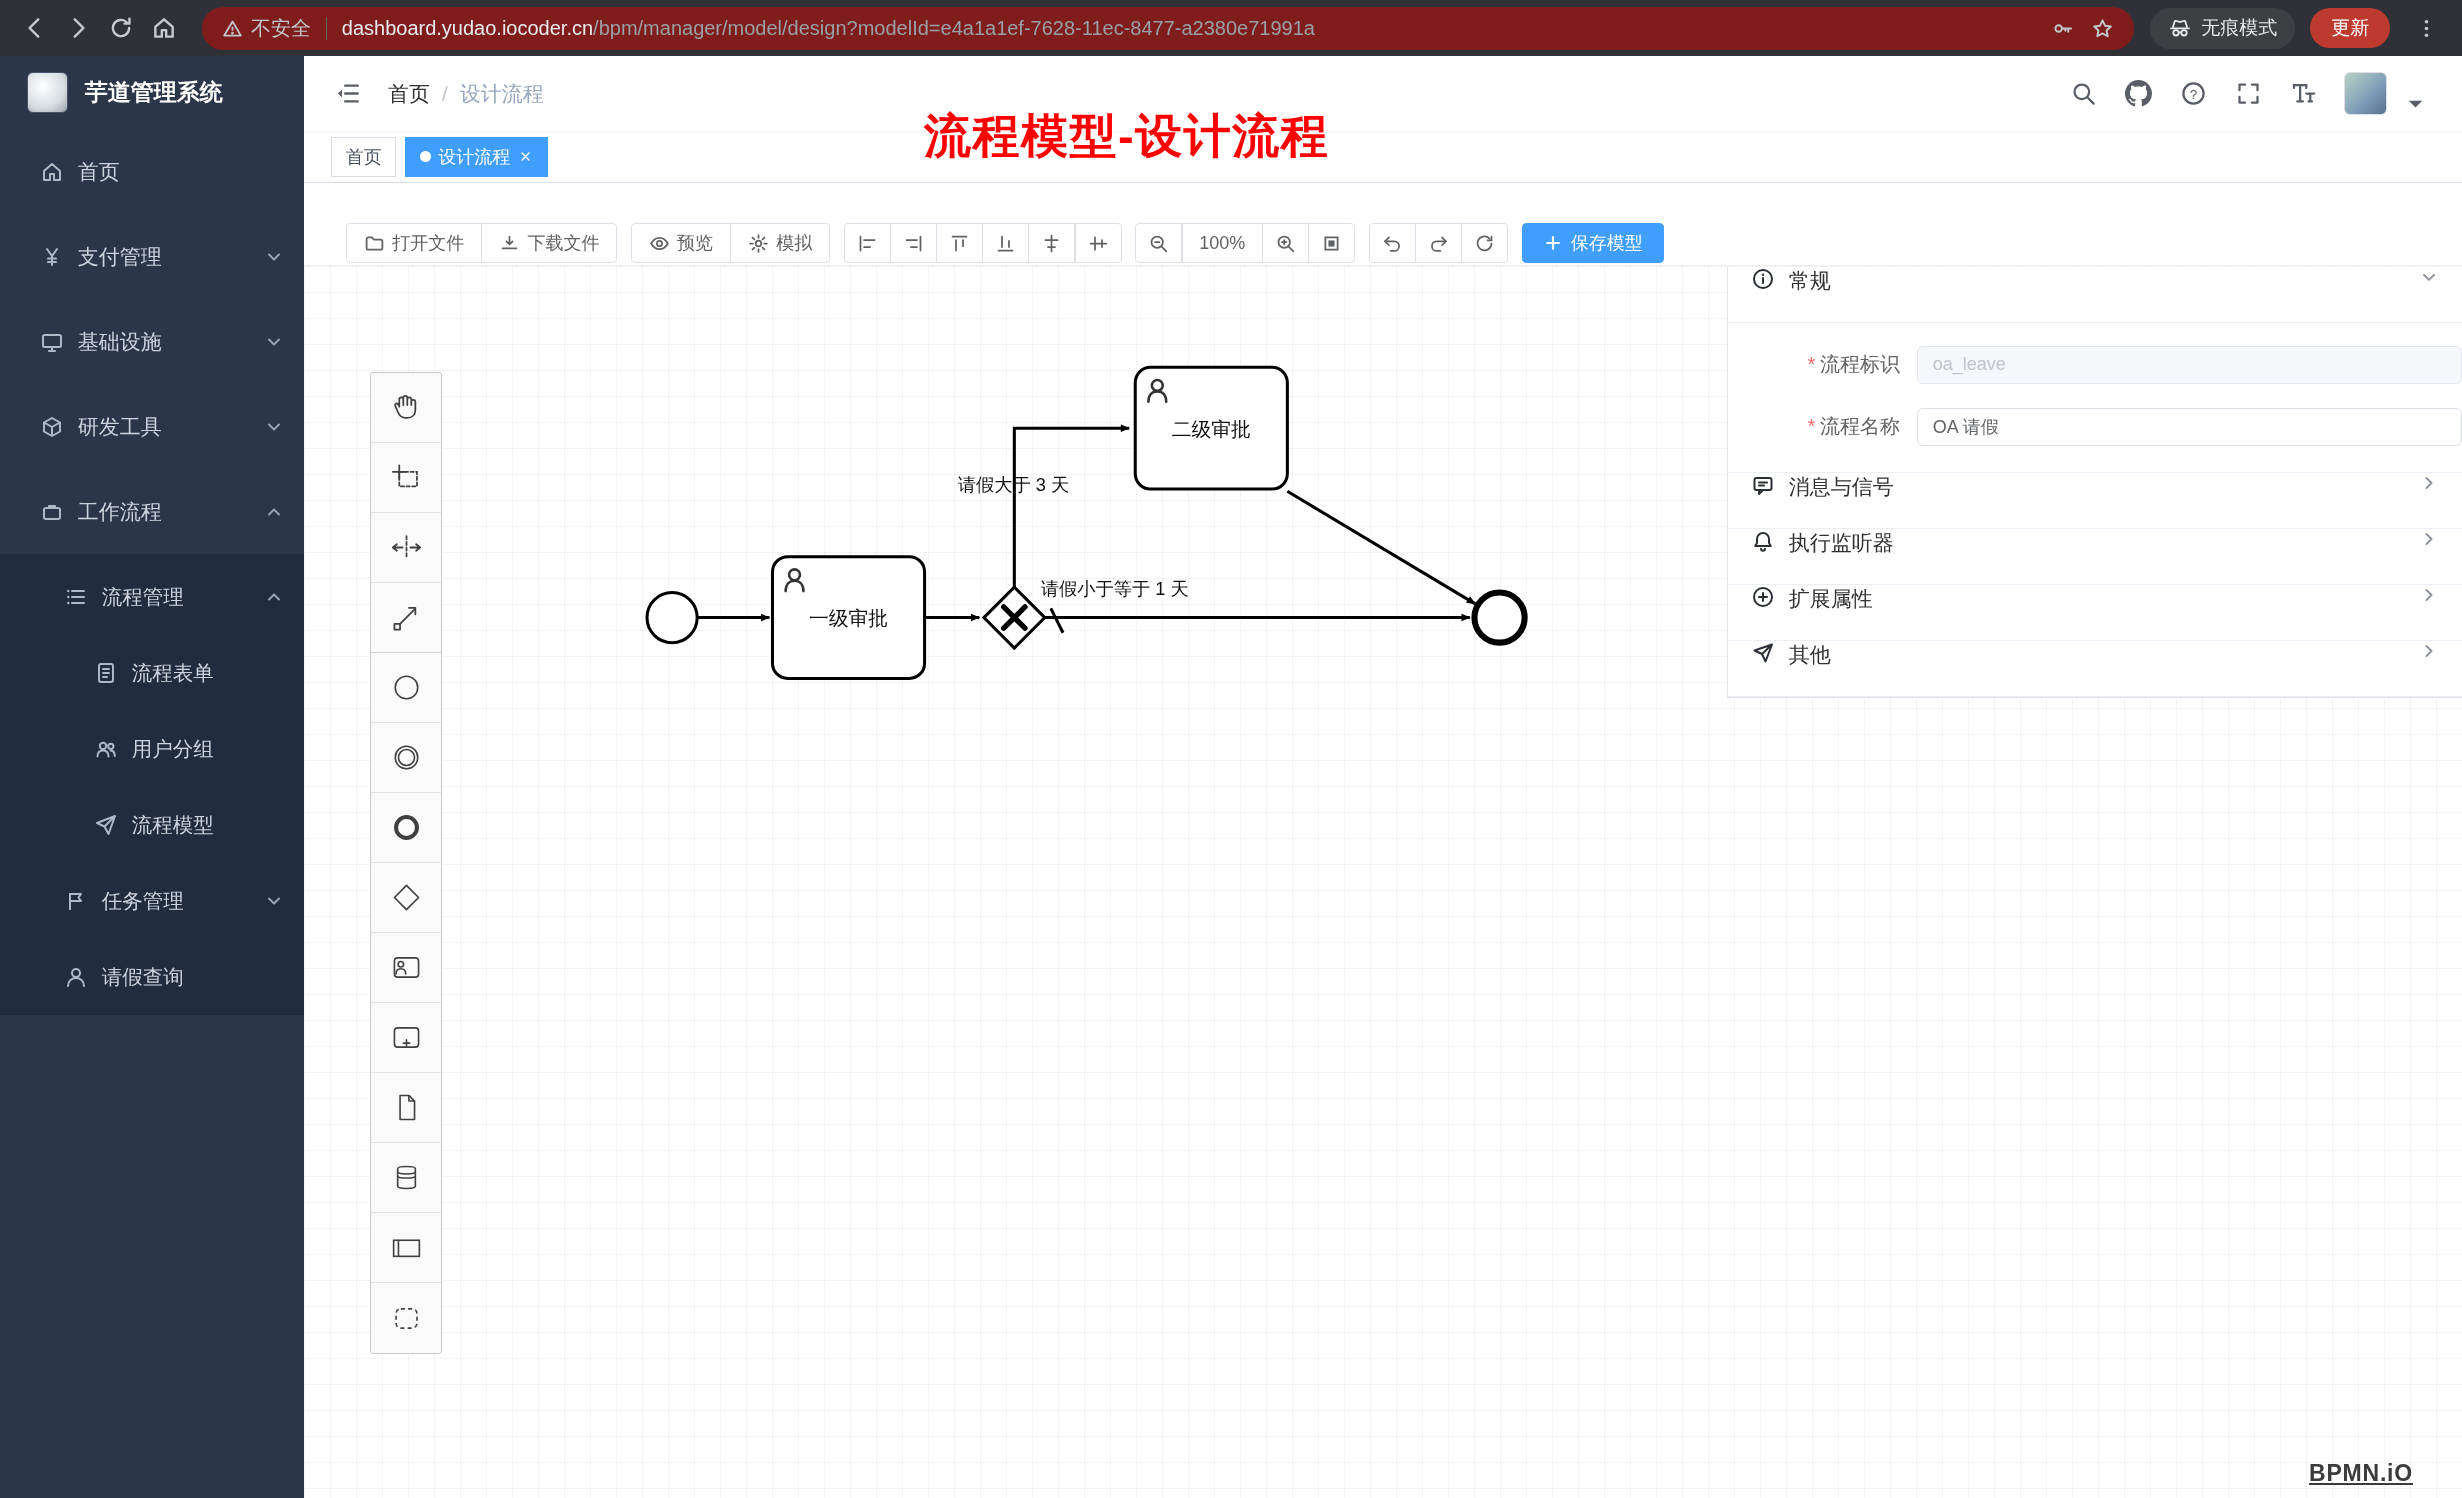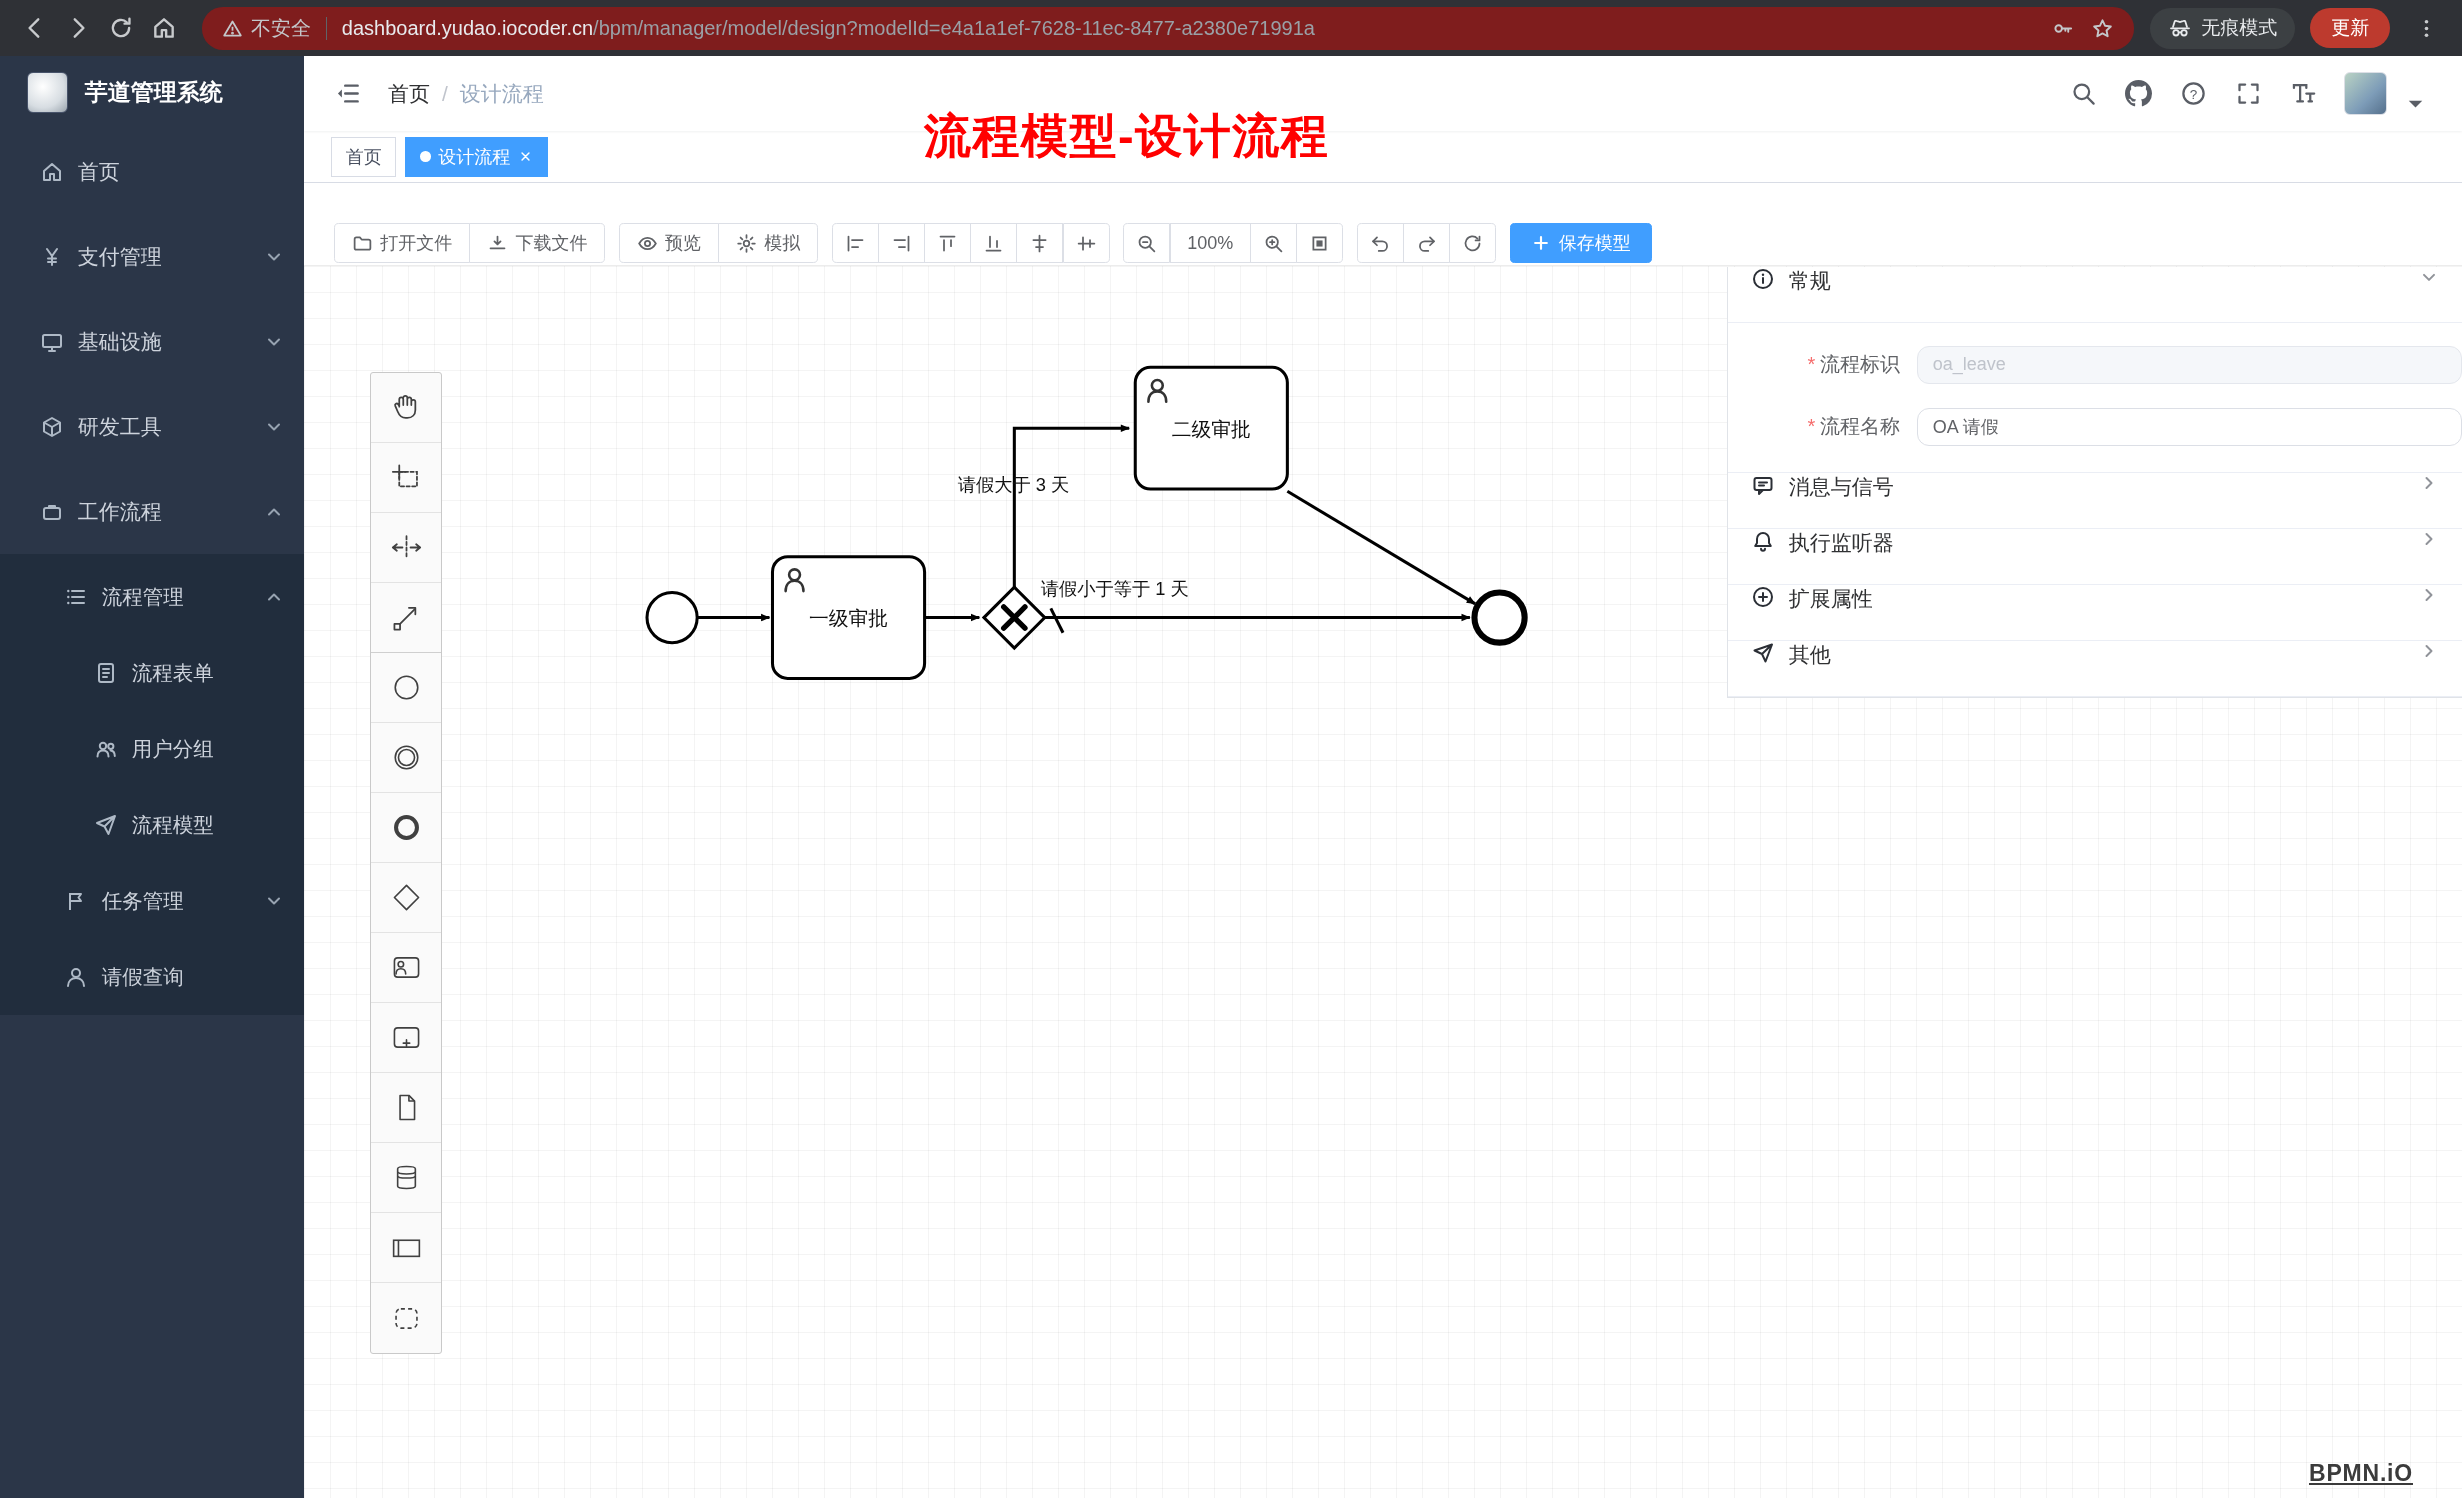--- a/index.html
+++ b/index.html
@@ -70,21 +70,21 @@
   .tags-view { position:absolute; left:304px; top:131px; right:0; height:52px; background:#fff;
     border-bottom:0.8px solid #d8dce5; display:flex; align-items:center; gap:9px; padding-left:27px; z-index:29; }
   .tag { height:40px; display:inline-flex; align-items:center; gap:7.6px; padding:0 13.7px;
     border:0.8px solid #d8dce5; background:#fff; color:#495060; font-size:18px; cursor:pointer; }
   .tag.active { background:#409eff; border-color:#409eff; color:#fff; }
   .tag-dot { width:10.6px; height:10.6px; border-radius:50%; background:#fff; }
   .tag-close { width:15px; height:15px; color:#fff; }
 
   
   .workspace { position:absolute; left:304px; top:183px; right:0; bottom:0; background:#fff; }
-  .designer-toolbar { position:absolute; left:30px; top:40px; display:flex; align-items:center; gap:13.7px; z-index:20; }
+  .designer-toolbar { position:absolute; left:42px; top:40px; display:flex; align-items:center; gap:13.7px; z-index:20; }
   .btn-group { display:flex; }
   .tbtn { height:40px; display:inline-flex; align-items:center; gap:7.6px; padding:0 16.7px;
     background:#fff; border:0.8px solid #dcdfe6; color:#606266; font-size:18px; font-family:inherit;
     margin-left:-0.8px; cursor:pointer; white-space:nowrap; }
   .btn-group .tbtn:first-child { border-radius:4.6px 0 0 4.6px; margin-left:0; }
   .btn-group .tbtn:last-child { border-radius:0 4.6px 4.6px 0;justify-content:center; }
   .btn-group .tbtn:only-child { border-radius:4.6px; }
   .tbtn svg { width:21px; height:21px; }
   .tbtn.iconbtn { padding:0 12px; }
   .save-btn { height:40px; display:inline-flex; align-items:center; gap:7.6px; padding:0 20px;
@@ -114,21 +114,21 @@
     border-left:0.8px solid #e0e3e8; border-bottom:0.8px solid #e0e3e8; z-index:12; }
   .sec-head { height:56px; display:flex; align-items:flex-start; gap:13.7px; padding:0 23px;
     border-bottom:0.8px solid #ebeef5; font-size:21px; color:#303133; cursor:pointer; }
   .sec-head .sic { width:24px; height:24px; color:#2b2f36; }
   .sec-head .schev { margin-left:auto; width:20px; height:20px; color:#909399; }
   .fields { padding:23px 0 26px 0; border-bottom:0.8px solid #ebeef5; }
   .field-row { display:flex; align-items:center; padding-left:59px; margin-bottom:24px; }
   .field-row:last-child { margin-bottom:0;align-items:center; }
   .flabel { flex:0 0 113px; text-align:right; font-size:20px; color:#606266; margin-right:16.7px; white-space:nowrap; }
   .req { color:#f56c6c; margin-right:4.6px; }
-  .tinput { width:558px; height:38px; border:0.8px solid #dcdfe6; border-radius:12px; padding:0 15px;
+  .tinput { width:558px; height:38px; border:0.8px solid #dcdfe6; border-radius:6px; padding:0 15px;
     font-size:18px; color:#606266; background:#fff; font-family:inherit; outline:none; }
   .tinput.disabled { background:#f5f7fa; border-color:#e4e7ed; color:#bfc3cb; }
 
   .watermark { position:absolute; right:49px; bottom:10.6px; font-size:23px; font-weight:bold;
     color:#3b3b3b; text-decoration:underline; z-index:15; letter-spacing:0.8px; }
 </style>
 </head>
 <body>
 
 <div class="browser-bar">

